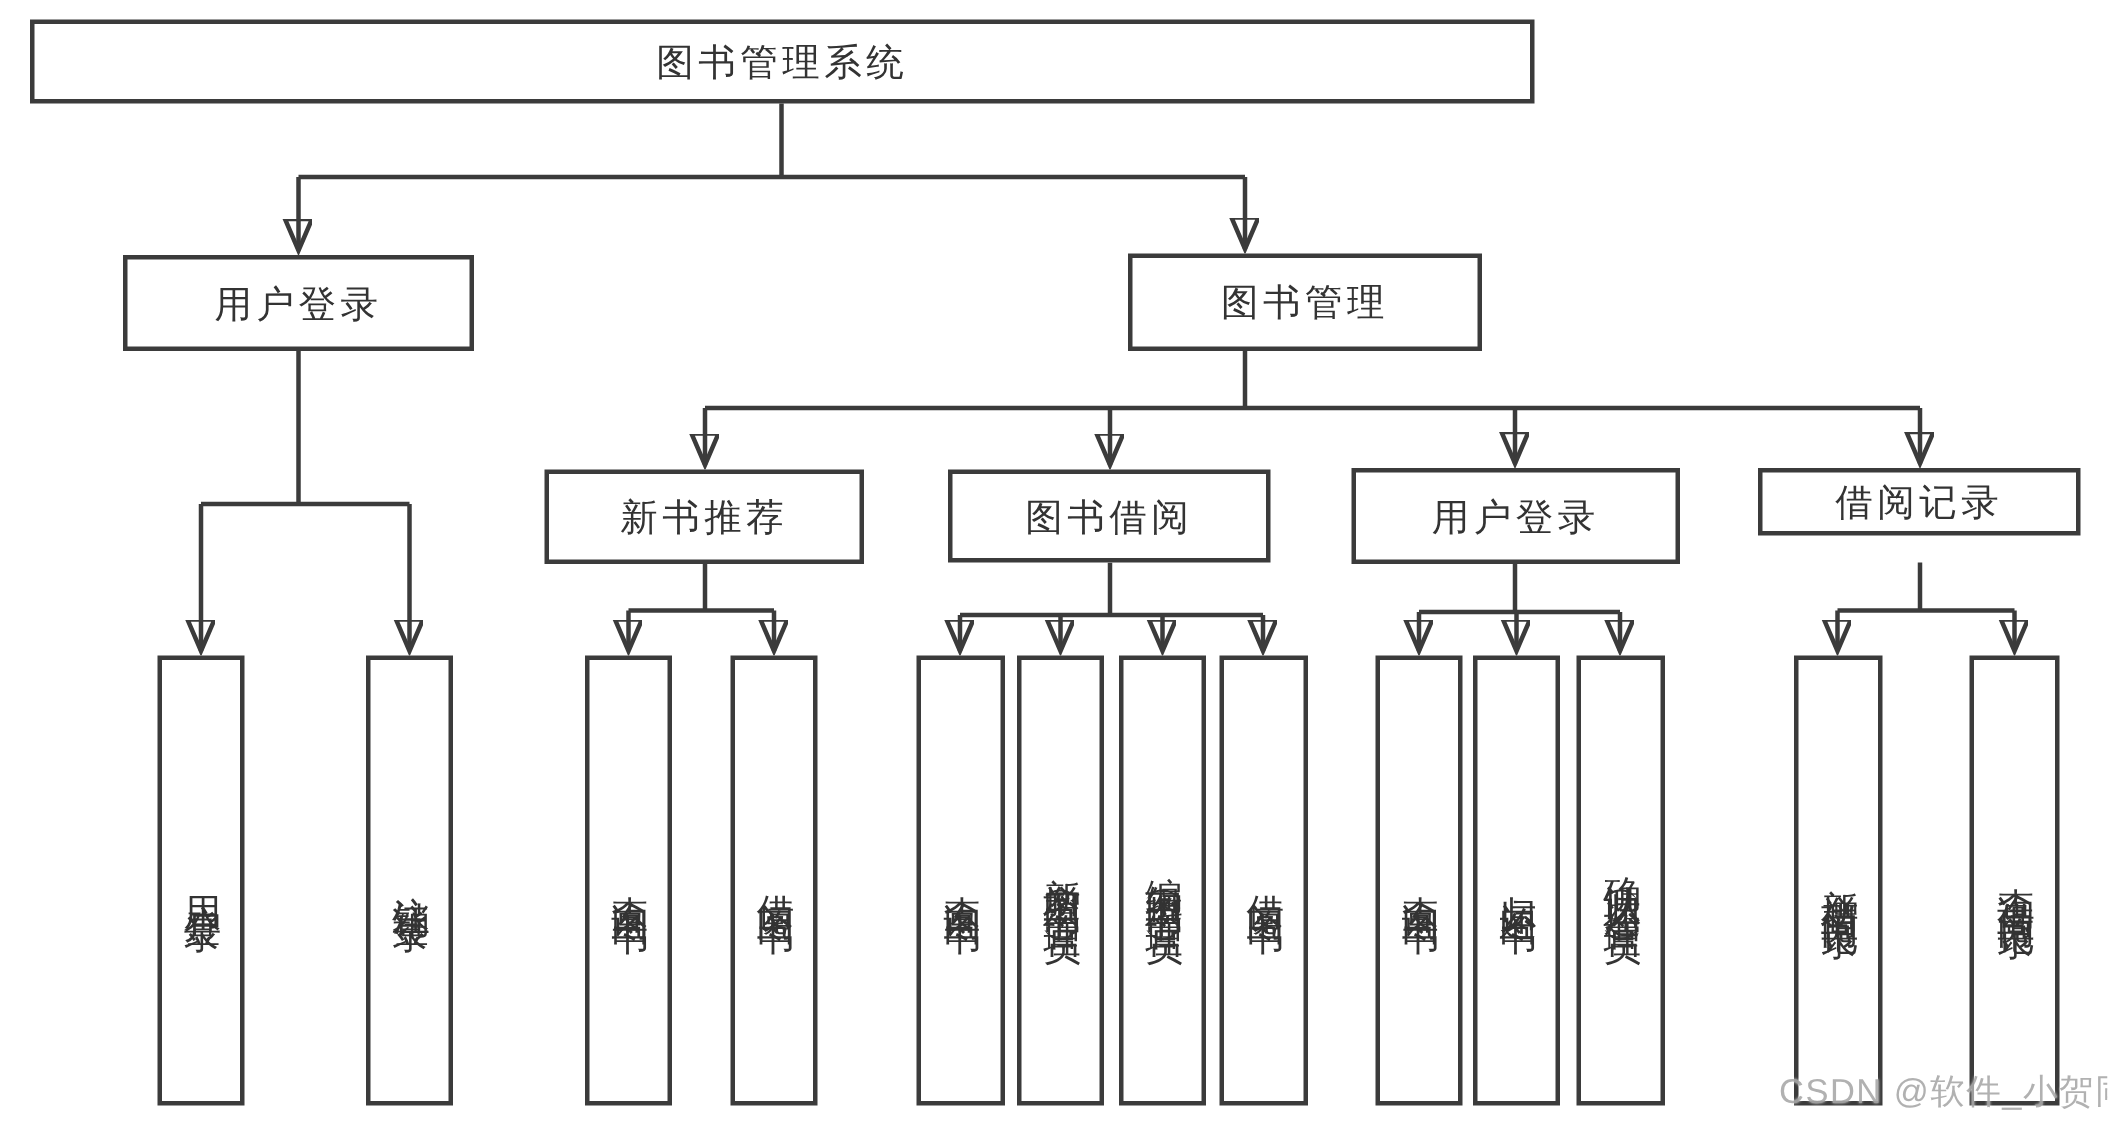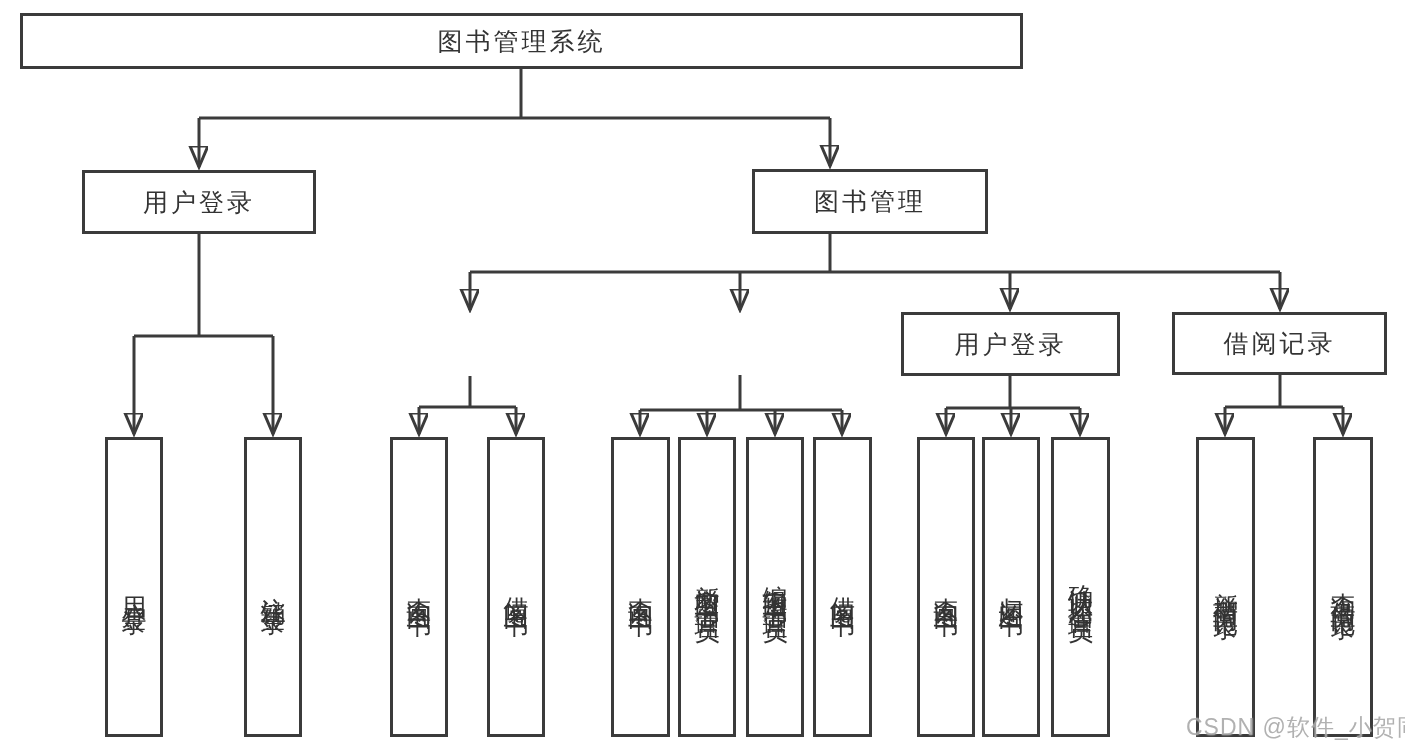--- a/index.html
+++ b/index.html
@@ -34,21 +34,21 @@
     line-height:1;
     white-space:nowrap;
   }
   
   .n-root{left:20px;top:13px;width:1003px;height:56px;}
   .n-userlogin{left:82px;top:170px;width:234px;height:64px;}
   .n-bookmgmt{left:712px;top:169px;width:236px;height:65px;margin-left:40px;}
   .n-newbook{left:363px;top:313px;width:213px;height:63px;}
   .n-borrow{left:632px;top:313px;width:215px;height:62px;}
   .n-current{left:901px;top:312px;width:219px;height:64px;}
-  .n-records{left:1172px;top:312px;width:215px;height:63px;}
+  .n-records{left:1172px;top:312px;width:215px;height:45px;}
   .tall{top:437px;height:300px;}
   .t-ul1{left:105px;width:58px;}
   .t-ul2{left:244px;width:58px;}
   .t-xs1{left:390px;width:58px;}
   .t-xs2{left:487px;width:58px;}
   .t-jy1{left:611px;width:59px;}
   .t-jy2{left:678px;width:58px;}
   .t-jy3{left:746px;width:58px;}
   .t-jy4{left:813px;width:59px;}
   .t-dq1{left:917px;width:58px;}
@@ -125,20 +125,26 @@
     <span class="h-label">图书管理系统</span>
   </div>
 
   <div class="box n-userlogin">
     <span class="h-label">用户登录</span>
   </div>
   <div class="box n-bookmgmt">
     <span class="h-label">图书管理</span>
   </div>
 
+  <div class="box n-newbook">
+    <span class="h-label">新书推荐</span>
+  </div>
+  <div class="box n-borrow">
+    <span class="h-label">图书借阅</span>
+  </div>
   <div class="box n-current">
     <span class="h-label">用户登录</span>
   </div>
   <div class="box n-records">
     <span class="h-label">借阅记录</span>
   </div>
 
   <div class="box tall t-ul1">
     <span class="v-label">用户登录</span>
   </div>

